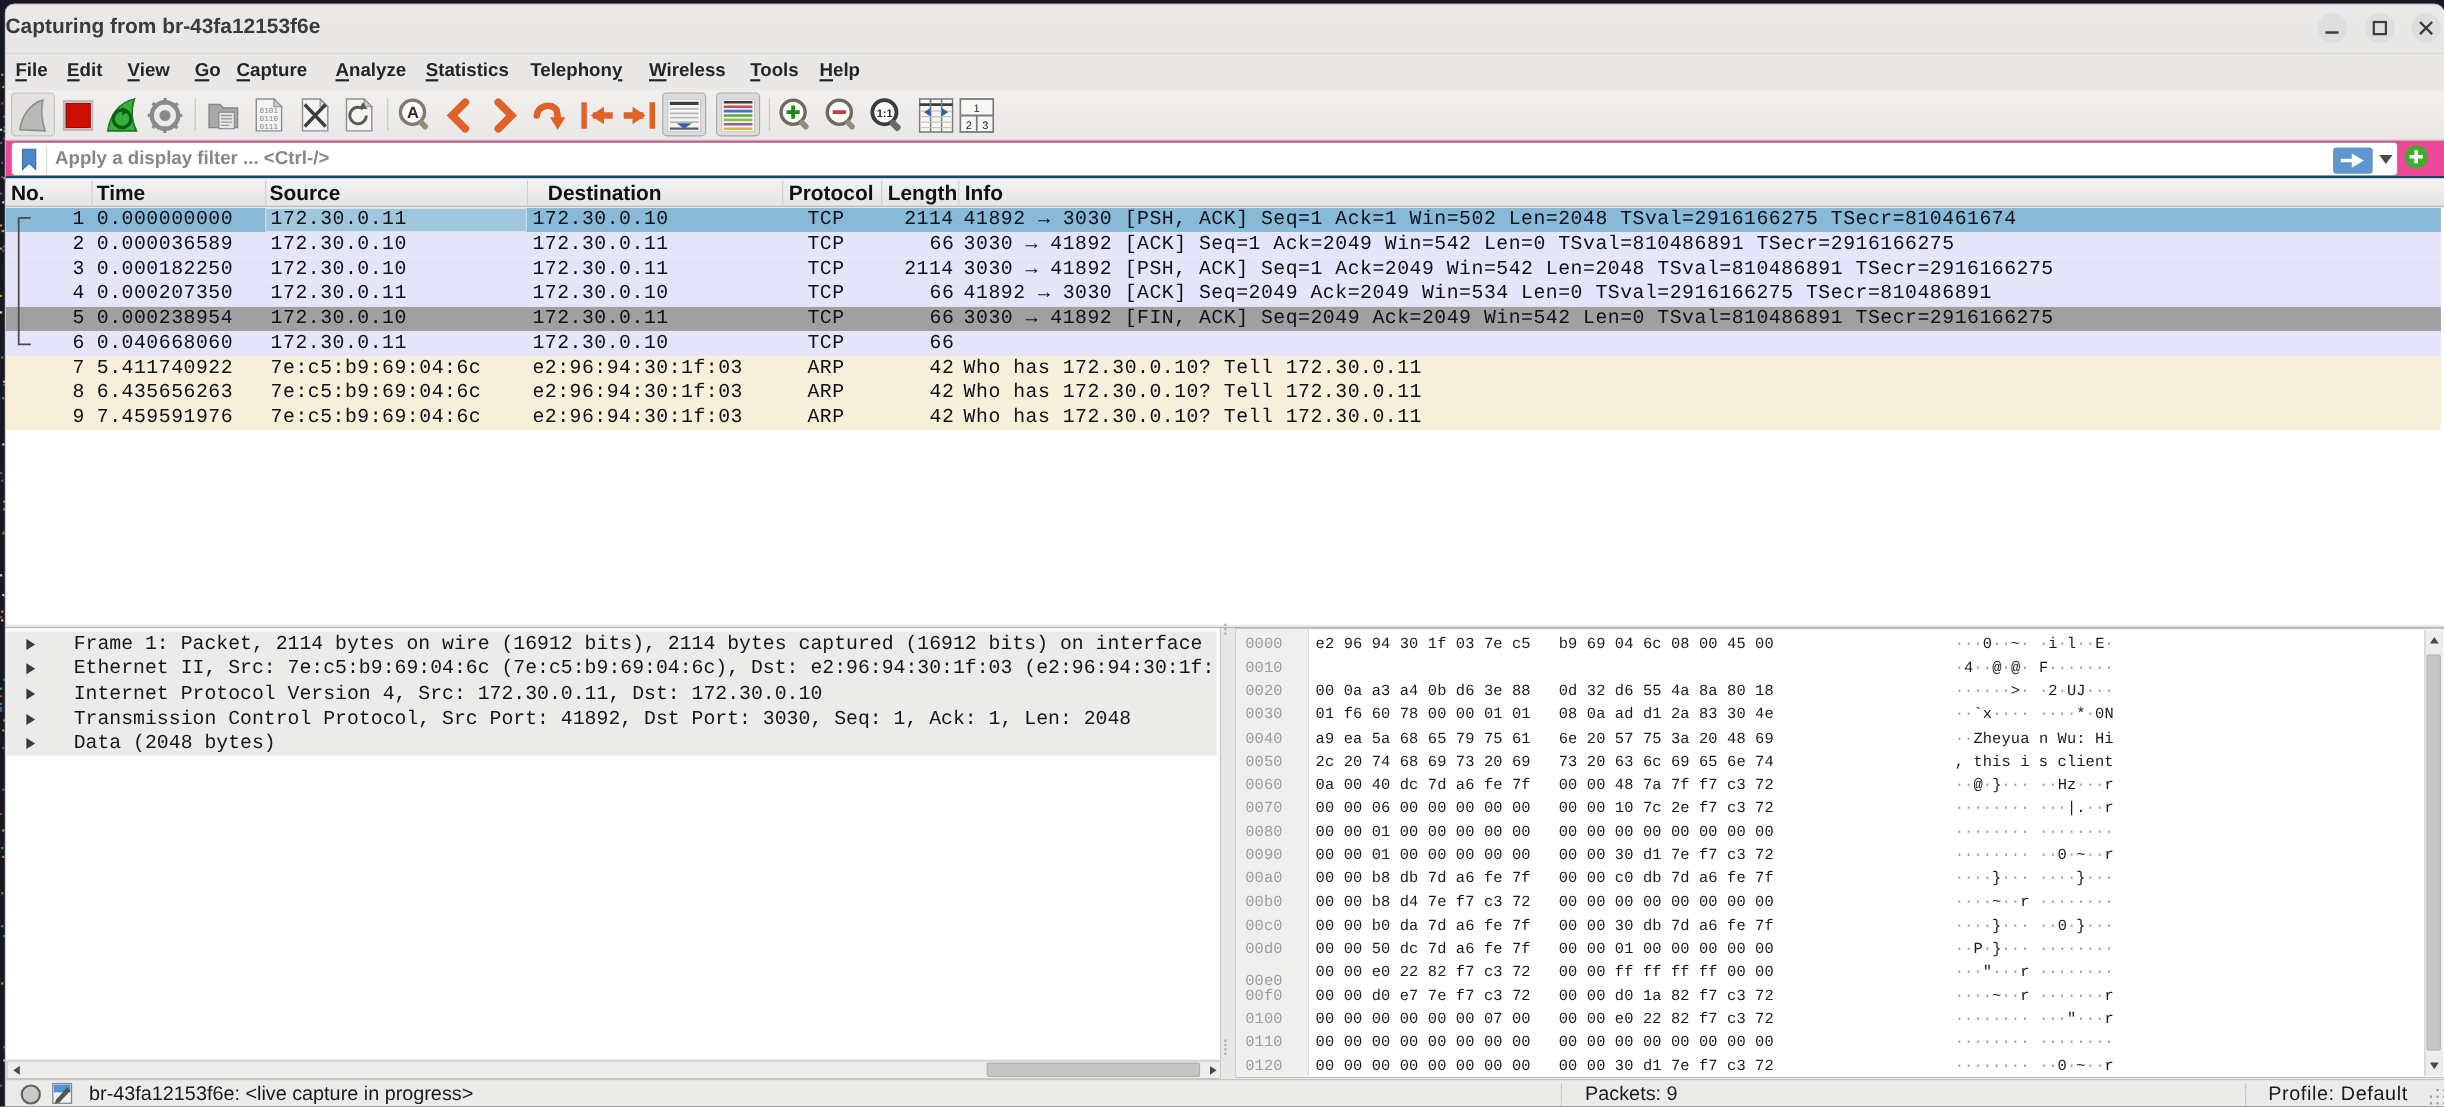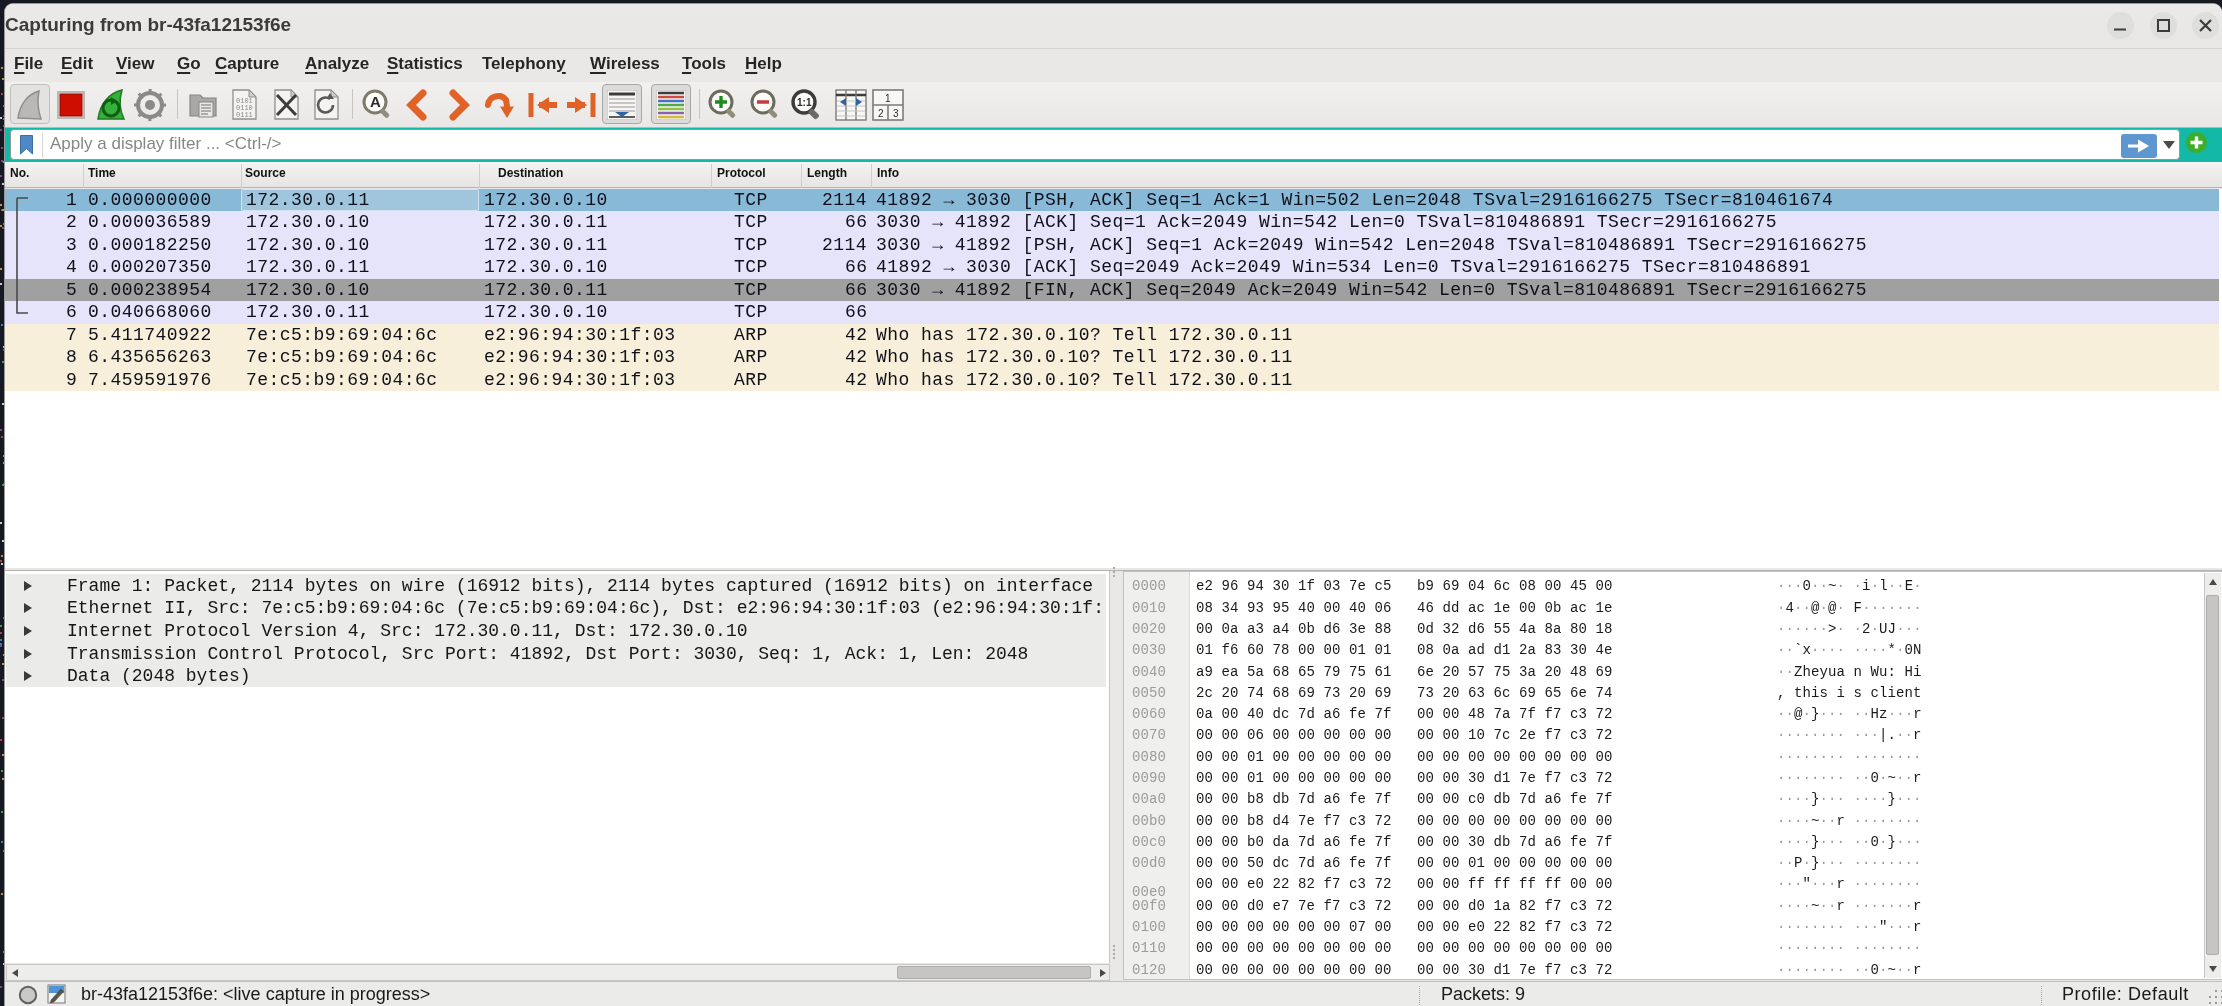--- a/index.html
+++ b/index.html
@@ -7,25 +7,25 @@
 .win{position:absolute;left:4px;top:3px;width:2218px;height:1003px;background:#e9e8e7;border-radius:9px 9px 0 0;border:1px solid #99989b;border-bottom:none;border-right:none;overflow:hidden;}
 .titlebar{position:absolute;left:0;top:0;width:100%;height:45px;background:linear-gradient(#ebeae9,#e7e6e5);border-bottom:1px solid #d5d4d3;}
 .title{position:absolute;top:10px;width:100%;font-weight:bold;font-size:19px;color:#3b3b3b;}
 .wbtn{position:absolute;top:8px;width:27px;height:27px;border-radius:50%;background:#dededd;}
 .menubar{position:absolute;left:0;top:45px;width:100%;height:33px;background:#e9e8e7;}
 .menubar span{position:absolute;top:5px;font-size:17px;font-weight:bold;color:#252525;}
 .menubar u{text-decoration-thickness:2px;text-underline-offset:3px;}
 .toolbar{position:absolute;left:0;top:78px;width:100%;height:46px;background:linear-gradient(#f1f0ef,#e9e8e6);border-bottom:1px solid #b9b8b6;}
 .tsep{position:absolute;top:7px;width:1px;height:30px;background:#c6c5c4;}
 .tbtn{position:absolute;top:2px;width:40px;height:40px;border:1px solid #c1c0bf;border-radius:4px;background:linear-gradient(#e9e8e7,#dfdedd);}
-.filterbar{position:absolute;left:0;top:124px;width:100%;height:38px;background:#14b8a6;border-bottom:1px solid #0c4a6e;}
+.filterbar{position:absolute;left:0;top:124px;width:100%;height:38px;background:#ec4899;border-bottom:6px solid #0c4a6e;font-weight:bold;}
 .finput{position:absolute;left:5px;top:1px;width:2170px;height:31px;background:#fff;border:1px solid #989796;border-radius:4px;}
 .fph{position:absolute;left:39px;top:4px;font-size:17px;color:#878787;}
 .header{position:absolute;left:0;top:158px;width:100%;height:26px;background:linear-gradient(#f4f3f2,#e6e5e4);border-bottom:1px solid #b5b4b3;}
-.header b{position:absolute;top:4px;font-size:12px;color:#111;}
+.header b{position:absolute;top:4px;font-size:19px;color:#111;}
 .hsep{position:absolute;top:2px;width:1px;height:24px;background:#cfcecd;}
 .plist{position:absolute;left:0;top:184.5px;width:100%;height:379.5px;background:#fff;}
 .prow{position:absolute;left:0;width:2214px;height:23px;font-family:"Liberation Mono",monospace;font-size:18px;letter-spacing:0.46px;line-height:23px;color:#10101a;white-space:pre;}
 .prow b{position:absolute;font-weight:normal;top:0;}
 .split{position:absolute;left:0;top:566px;width:100%;height:1px;background:#b3b2b1;}
 .dpane{position:absolute;left:0;top:567px;width:1105px;height:392px;background:#fff;border-right:1px solid #c6c5c4;}
 .dband{position:absolute;left:1px;top:3px;width:1100px;height:113px;background:#ebebea;}
 .drow{position:absolute;left:62px;font-family:"Liberation Mono",monospace;font-size:18px;line-height:22px;white-space:pre;color:#161616;}
 .dtri{position:absolute;left:19px;width:0;height:0;border-left:8px solid #3a3a3a;border-top:5px solid transparent;border-bottom:5px solid transparent;}
 .hscroll{position:absolute;left:1px;top:393px;width:1104px;height:17px;background:#ededec;border:1px solid #c9c8c7;}
@@ -260,21 +260,20 @@
         </svg>
         <div class="abs" style="left:890px;top:1px;width:194px;height:13px;background:#c6c5c4;border:1px solid #aeadac;border-radius:2px;"></div>
       </div>
 </div>
 <div class="hpane">
 <div class="offstrip"></div>
 <div class="hxrow" style="left:8px;top:4px;"><span class="hxoff">0000</span></div>
       <div class="hxrow" style="left:72px;top:4px;">e2 96 94 30 1f 03 7e c5   b9 69 04 6c 08 00 45 00</div>
       <div class="hxrow hxasc" style="left:653px;top:4px;"><i>···</i>0<i>··</i>~<i>·</i> <i>·</i>i<i>·</i>l<i>··</i>E<i>·</i></div>
 <div class="hxrow" style="left:8px;top:26px;"><span class="hxoff">0010</span></div>
-      <div class="hxrow" style="left:72px;top:26px;">08 34 93 95 40 00 40 06   46 dd ac 1e 00 0b ac 1e</div>
       <div class="hxrow hxasc" style="left:653px;top:26px;"><i>·</i>4<i>··</i>@<i>·</i>@<i>·</i> F<i>·······</i></div>
 <div class="hxrow" style="left:8px;top:47px;"><span class="hxoff">0020</span></div>
       <div class="hxrow" style="left:72px;top:47px;">00 0a a3 a4 0b d6 3e 88   0d 32 d6 55 4a 8a 80 18</div>
       <div class="hxrow hxasc" style="left:653px;top:47px;"><i>······</i>&gt;<i>·</i> <i>·</i>2<i>·</i>UJ<i>···</i></div>
 <div class="hxrow" style="left:8px;top:68px;"><span class="hxoff">0030</span></div>
       <div class="hxrow" style="left:72px;top:68px;">01 f6 60 78 00 00 01 01   08 0a ad d1 2a 83 30 4e</div>
       <div class="hxrow hxasc" style="left:653px;top:68px;"><i>··</i>`x<i>····</i> <i>····</i>*<i>·</i>0N</div>
 <div class="hxrow" style="left:8px;top:90px;"><span class="hxoff">0040</span></div>
       <div class="hxrow" style="left:72px;top:90px;">a9 ea 5a 68 65 79 75 61   6e 20 57 75 3a 20 48 69</div>
       <div class="hxrow hxasc" style="left:653px;top:90px;"><i>··</i>Zheyua n Wu: Hi</div>

